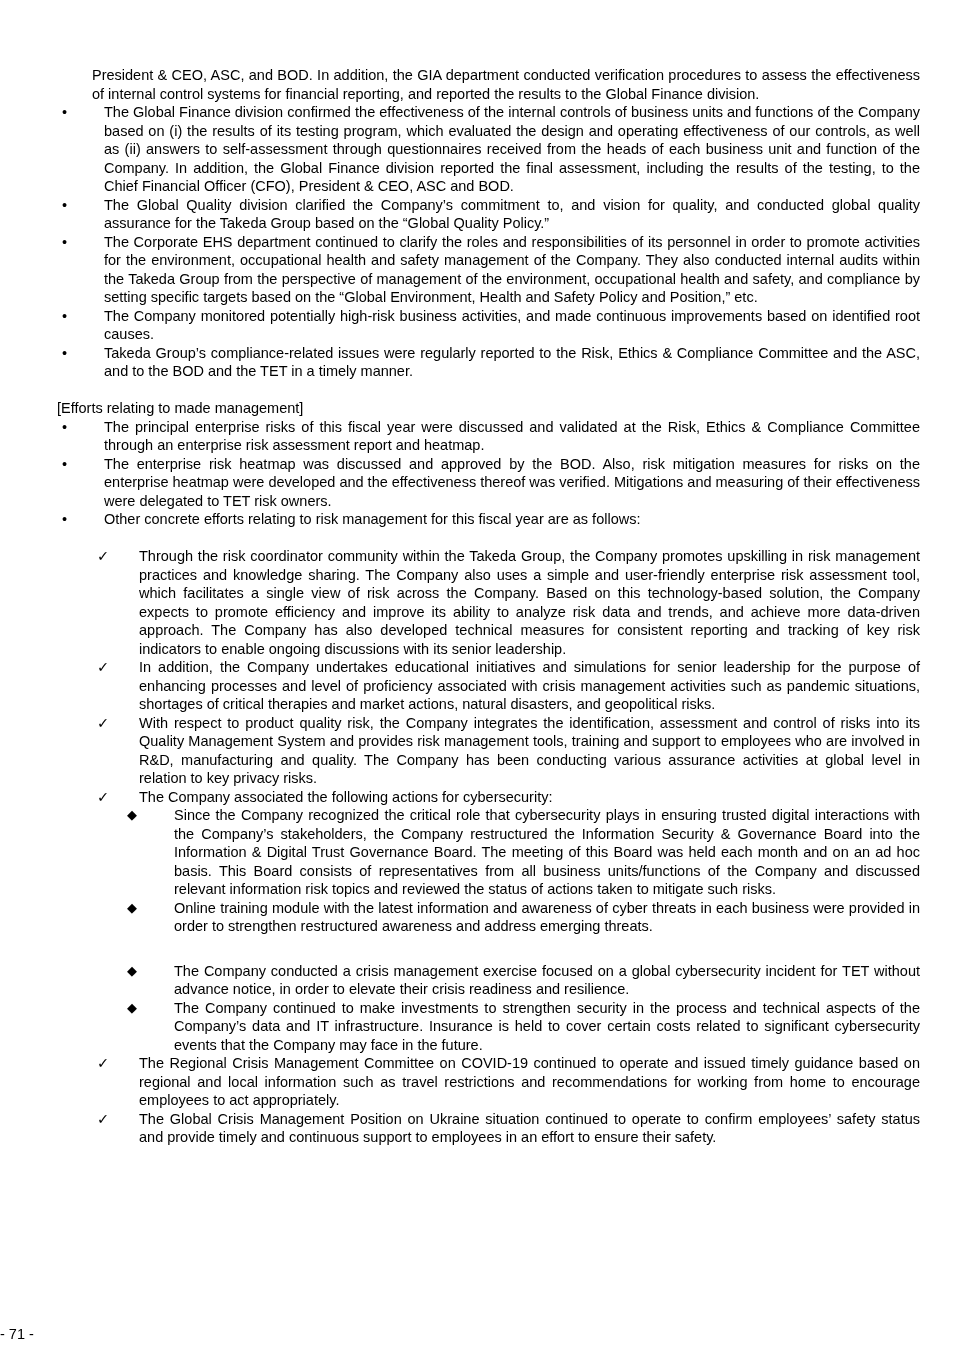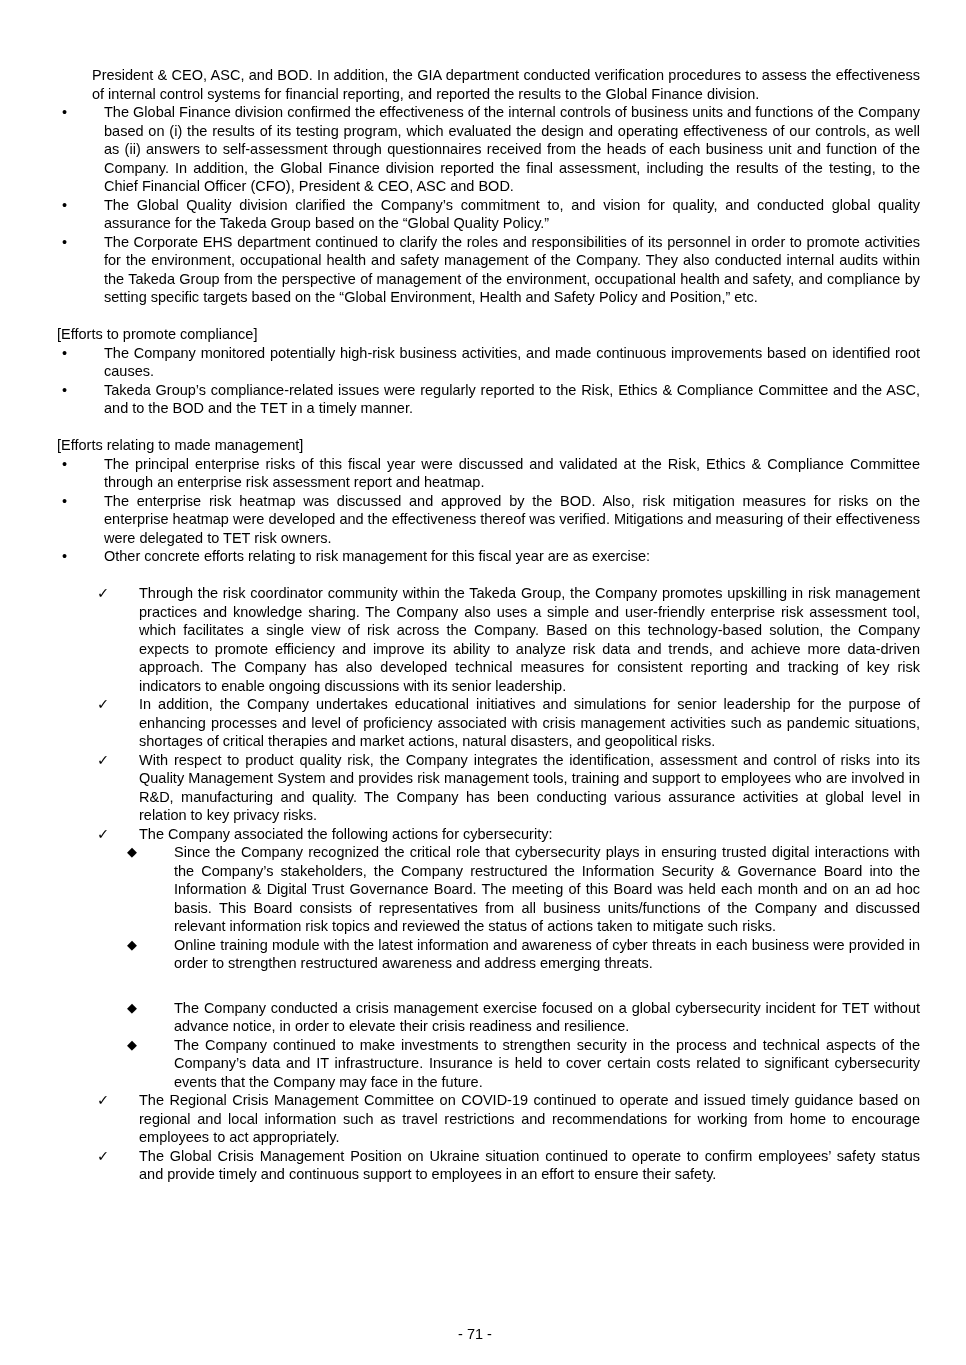--- a/index.html
+++ b/index.html
@@ -48,21 +48,20 @@
   .l2 > .marker { width: 30px; }
   .l3 { margin-left: 70px; }
   .l3 > .marker { width: 35px; font-size: 13px; line-height: 18.5px; }
   .gap { margin-top: 18.5px; }
   .gap-lg { margin-top: 26px; }
   .footer {
     position: absolute;
     left: 0;
     right: 16px;
     bottom: 22px;
-    text-align: center;
     font-size: 14.5px;
     margin-top: 32px;
   }
 </style>
 </head>
 <body>
 
 <div class="page">
 
   <p class="cont">President &amp; CEO, ASC, and BOD. In addition, the GIA department conducted verification procedures to assess the effectiveness of internal control systems for financial reporting, and reported the results to the Global Finance division.</p>
@@ -75,21 +74,20 @@
   <div class="li l1">
     <span class="marker">•</span>
     <p class="txt">The Global Quality division clarified the Company’s commitment to, and vision for quality, and conducted global quality assurance for the Takeda Group based on the “Global Quality Policy.”</p>
   </div>
 
   <div class="li l1">
     <span class="marker">•</span>
     <p class="txt">The Corporate EHS department continued to clarify the roles and responsibilities of its personnel in order to promote activities for the environment, occupational health and safety management of the Company. They also conducted internal audits within the Takeda Group from the perspective of management of the environment, occupational health and safety, and compliance by setting specific targets based on the “Global Environment, Health and Safety Policy and Position,” etc.</p>
   </div>
 
-  <p class="heading">[Efforts to promote compliance]</p>
 
   <div class="li l1">
     <span class="marker">•</span>
     <p class="txt">The Company monitored potentially high-risk business activities, and made continuous improvements based on identified root causes.</p>
   </div>
 
   <div class="li l1">
     <span class="marker">•</span>
     <p class="txt">Takeda Group’s compliance-related issues were regularly reported to the Risk, Ethics &amp; Compliance Committee and the ASC, and to the BOD and the TET in a timely manner.</p>
   </div>
@@ -101,21 +99,21 @@
     <p class="txt">The principal enterprise risks of this fiscal year were discussed and validated at the Risk, Ethics &amp; Compliance Committee through an enterprise risk assessment report and heatmap.</p>
   </div>
 
   <div class="li l1">
     <span class="marker">•</span>
     <p class="txt">The enterprise risk heatmap was discussed and approved by the BOD. Also, risk mitigation measures for risks on the enterprise heatmap were developed and the effectiveness thereof was verified. Mitigations and measuring of their effectiveness were delegated to TET risk owners.</p>
   </div>
 
   <div class="li l1">
     <span class="marker">•</span>
-    <p class="txt">Other concrete efforts relating to risk management for this fiscal year are as exercise:</p>
+    <p class="txt">Other concrete efforts relating to risk management for this fiscal year are as follows:</p>
   </div>
 
   <div class="li l2 gap">
     <span class="marker">✓</span>
     <p class="txt">Through the risk coordinator community within the Takeda Group, the Company promotes upskilling in risk management practices and knowledge sharing. The Company also uses a simple and user-friendly enterprise risk assessment tool, which facilitates a single view of risk across the Company. Based on this technology-based solution, the Company expects to promote efficiency and improve its ability to analyze risk data and trends, and achieve more data-driven approach. The Company has also developed technical measures for consistent reporting and tracking of key risk indicators to enable ongoing discussions with its senior leadership.</p>
   </div>
 
   <div class="li l2">
     <span class="marker">✓</span>
     <p class="txt">In addition, the Company undertakes educational initiatives and simulations for senior leadership for the purpose of enhancing processes and level of proficiency associated with crisis management activities such as pandemic situations, shortages of critical therapies and market actions, natural disasters, and geopolitical risks.</p>

